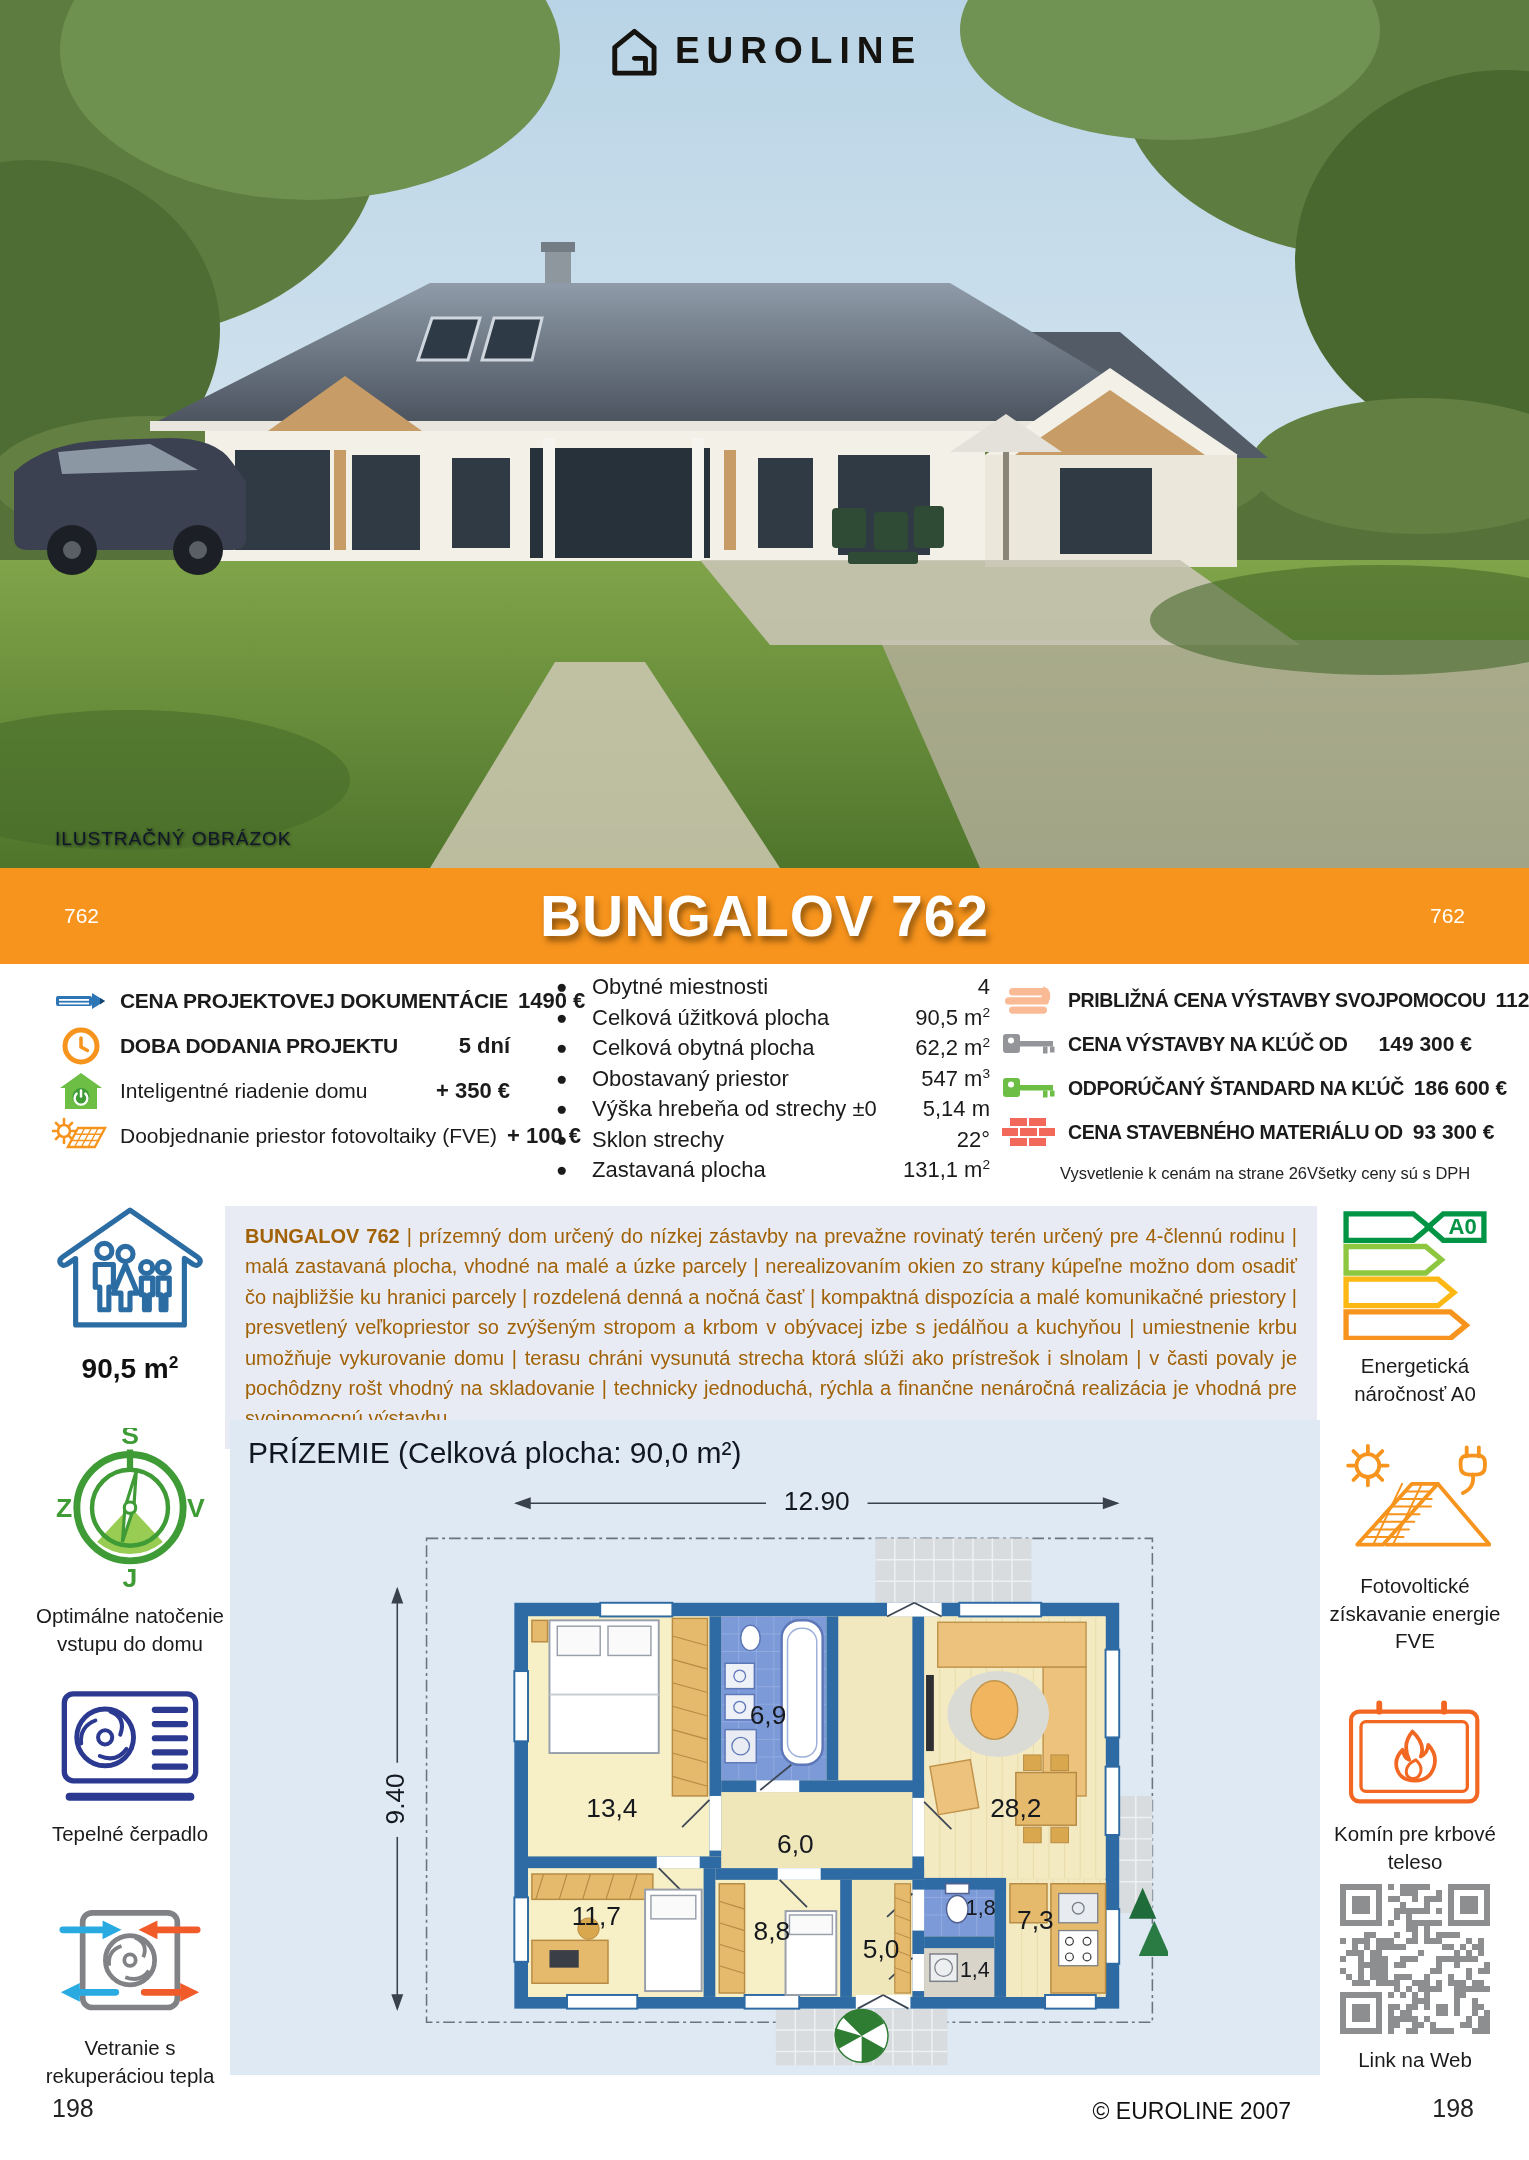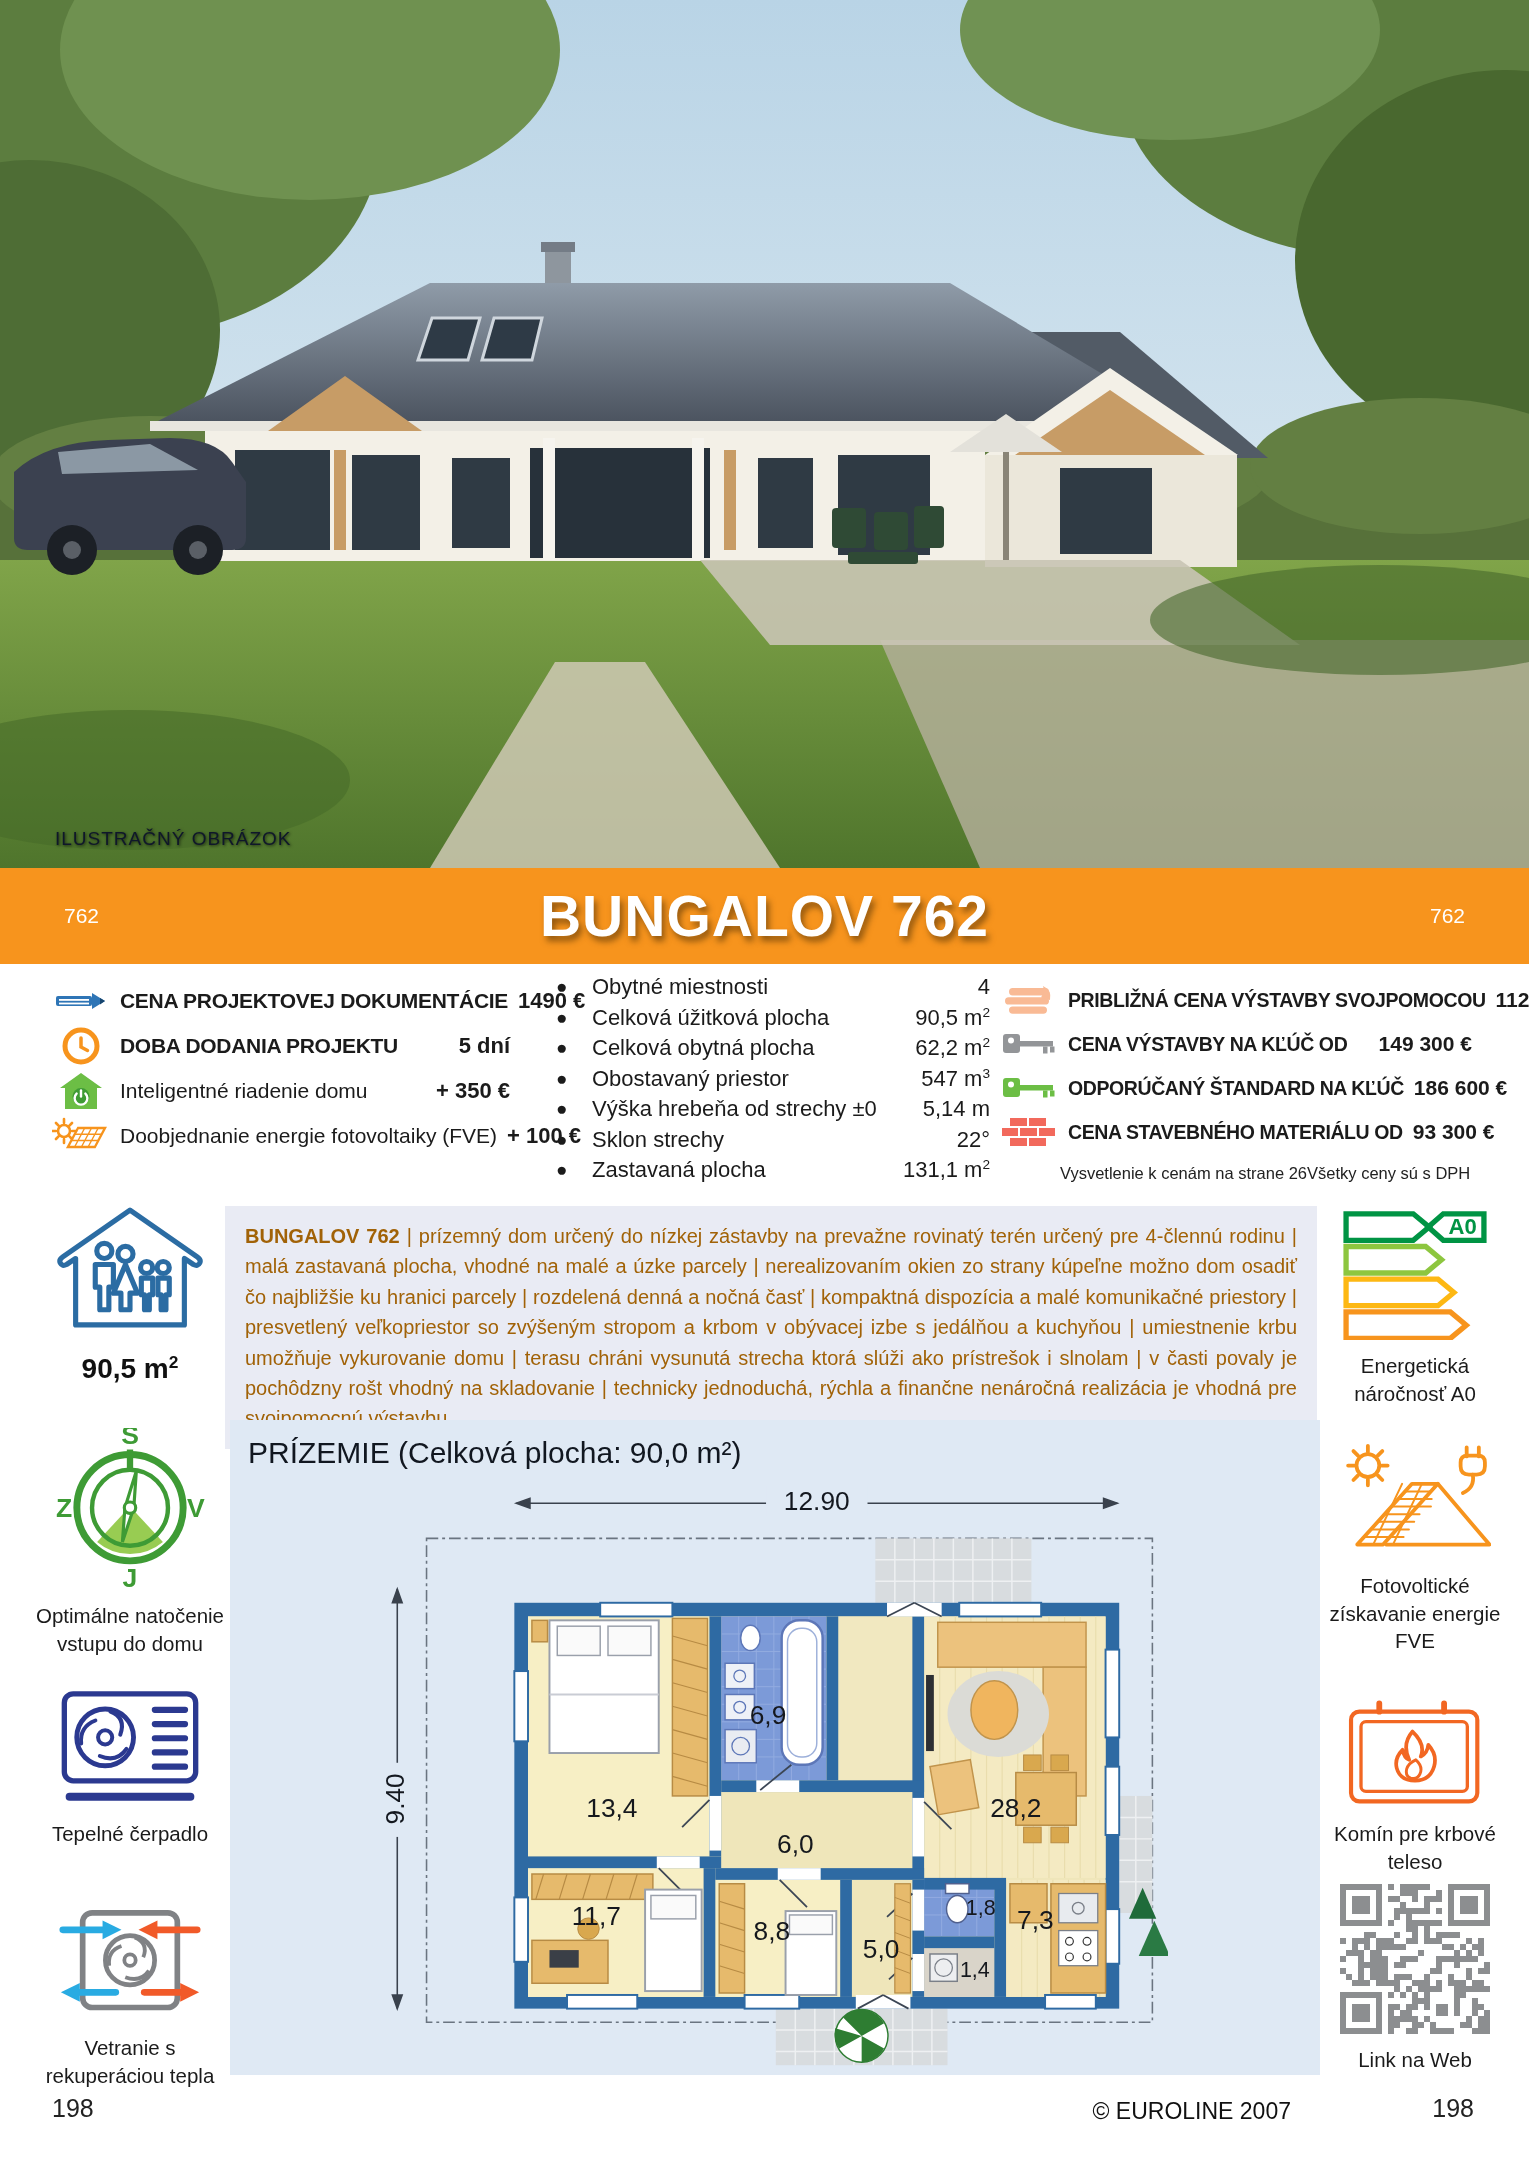--- a/index.html
+++ b/index.html
@@ -149,20 +149,29 @@
         <polygon points="58,452 150,444 198,470 62,474" fill="#9aa8b3" opacity="0.85"></polygon>
         <circle cx="72" cy="550" r="25" fill="#1c2026"></circle>
           <circle cx="72" cy="550" r="9" fill="#5a5f66"></circle>
         <circle cx="198" cy="550" r="25" fill="#1c2026"></circle>
           <circle cx="198" cy="550" r="9" fill="#5a5f66"></circle>
       </g>
       <ellipse cx="130" cy="780" rx="220" ry="70" fill="#466a28" opacity="0.55"></ellipse>
       <ellipse cx="1380" cy="620" rx="230" ry="55" fill="#46672b" opacity="0.6"></ellipse>
     </svg>
 
+    <div class="logo">
+      <svg width="54" height="54" viewBox="0 0 88 88">
+        <g fill="none" stroke="#15130f" stroke-width="8" stroke-linejoin="round" stroke-linecap="round">
+          <path d="M12 80 V38 L44 12 L76 38 V80 H12"></path>
+          <path d="M44 56 H62 V74"></path>
+        </g>
+      </svg>
+      <span class="logo-text">EUROLINE</span>
+    </div>
     <div class="photo-caption">ILUSTRAČNÝ OBRÁZOK</div>
   </div>
 
   <div class="banner">
     <span class="banner-num l">762</span>
     <div class="banner-title">BUNGALOV 762</div>
     <span class="banner-num r">762</span>
   </div>
 
   <div class="info-col" id="pricing-left">
@@ -207,21 +216,21 @@
             <g stroke="#F7941D" stroke-width="2.6" stroke-linecap="round" fill="none">
               <circle cx="12" cy="15" r="6"></circle>
               <path d="M12 3 v4 M12 23 v4 M0 15 h4 M20 15 h4 M4 7 l2.8 2.8 M17.2 20.2 L20 23 M20 7 l-2.8 2.8 M6.8 20.2 L4 23"></path>
             </g>
             <g transform="translate(26,12) skewX(-28)" stroke="#F7941D" fill="none">
               <rect x="0" y="0" width="27" height="19" stroke-width="2.6"></rect>
               <path d="M0 6.3 h27 M0 12.6 h27 M6.7 0 v19 M13.5 0 v19 M20.2 0 v19" stroke-width="1.5"></path>
             </g>
           </svg>
         </span>
-        <span class="plabel">Doobjednanie energie fotovoltaiky (FVE)</span>
+        <span class="plabel">Doobjednanie priestor fotovoltaiky (FVE)</span>
         <span class="pval">+ 100 €</span>
       </div>
     </div>
   <div class="info-col" id="specs-list">
       <div class="srow">
         <span class="bullet">●</span>
         <span class="slabel">Obytné miestnosti</span>
         <span class="sval">4</span>
       </div>
       <div class="srow">

